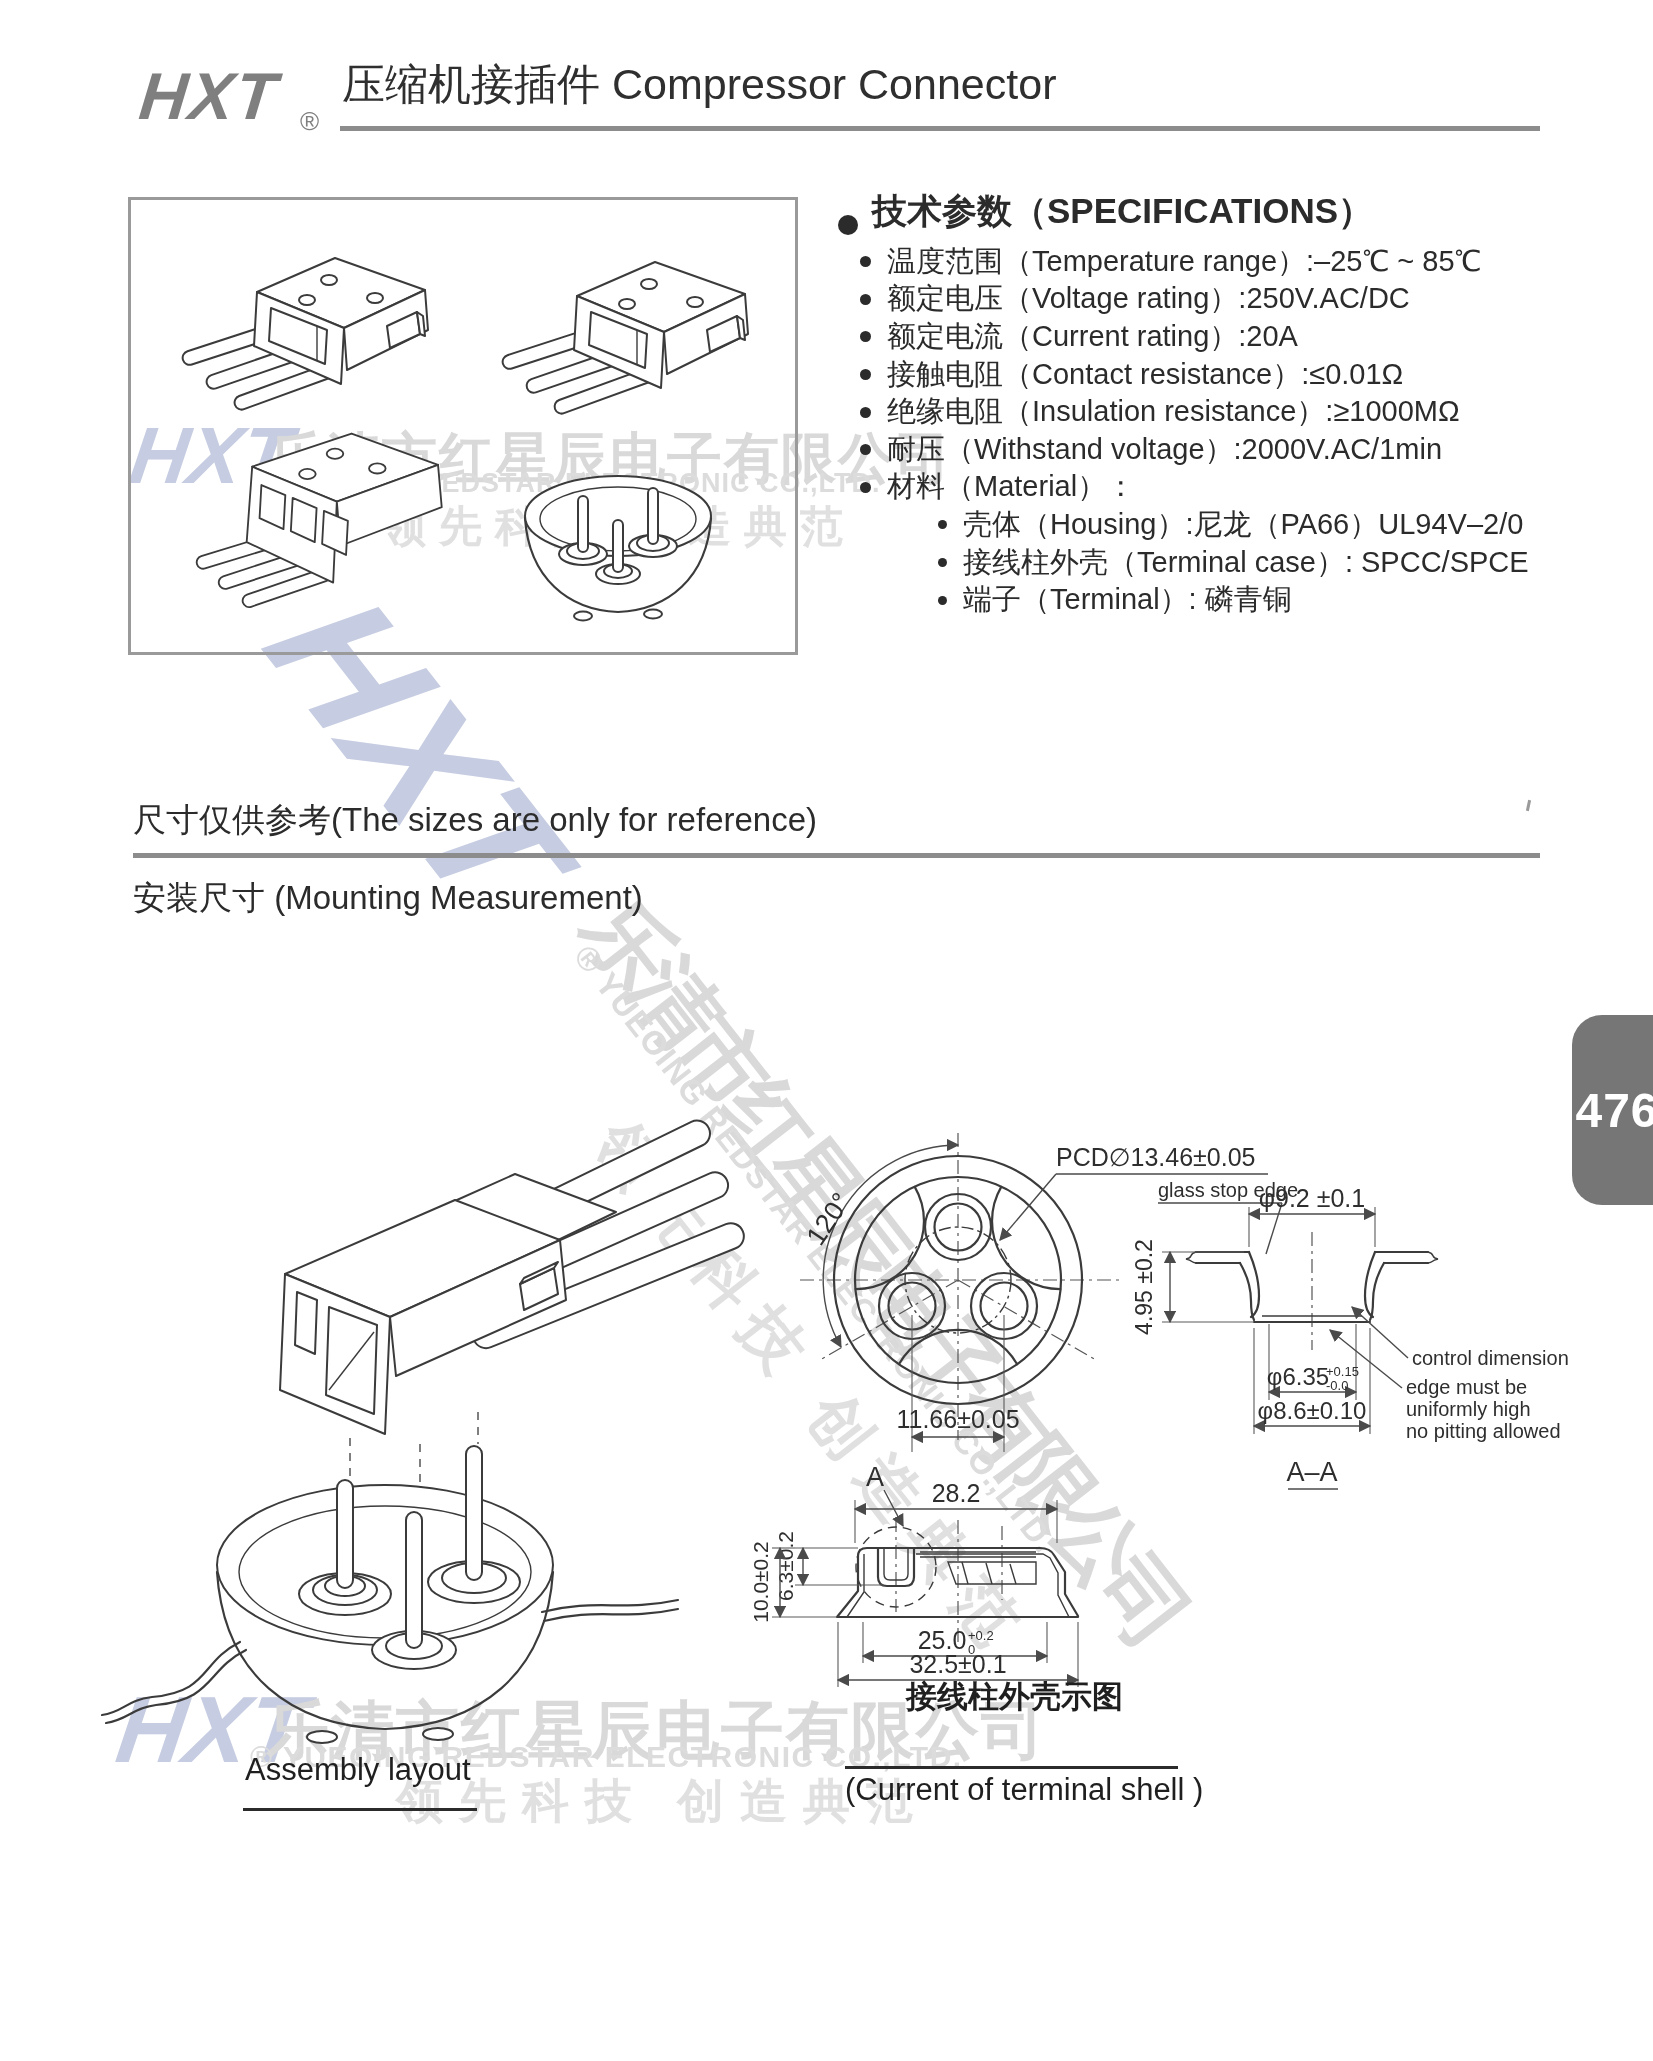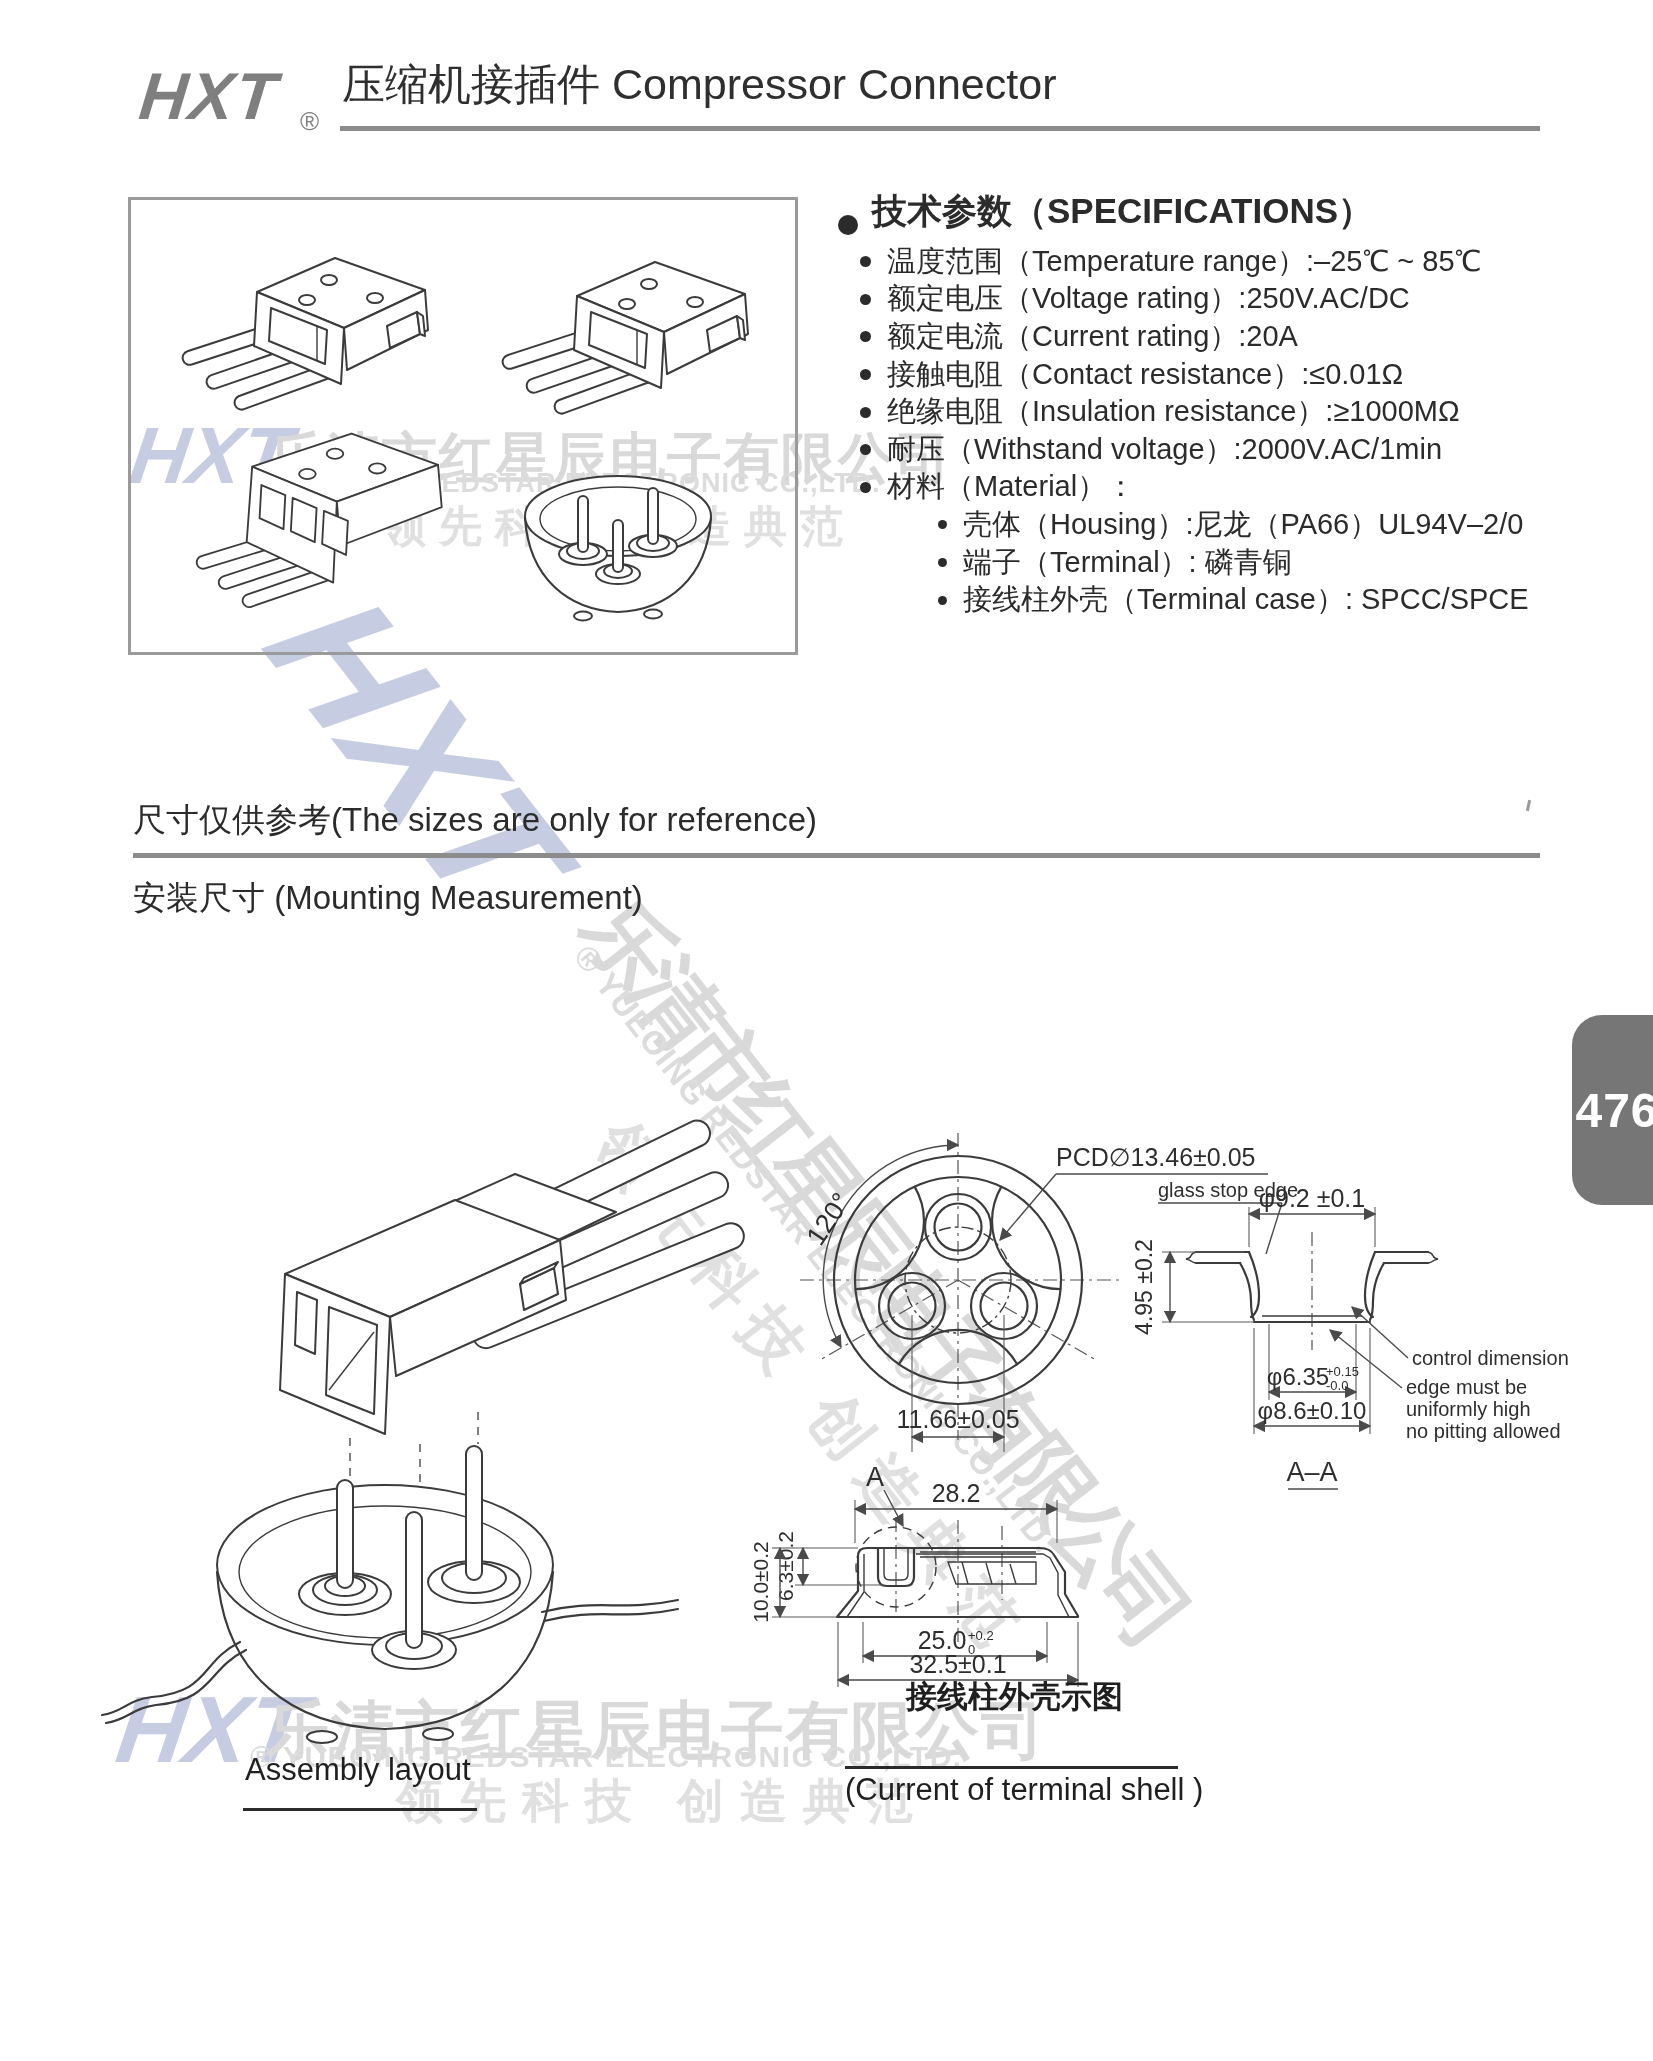--- a/index.html
+++ b/index.html
@@ -185,25 +185,25 @@
     <div class="spec-item">
         <span class="dot"></span>
         <span class="txt">材料（Material）：</span>
       </div>
     <div class="spec-item sub">
         <span class="dot"></span>
         <span class="txt">壳体（Housing）:尼龙（PA66）UL94V–2/0</span>
       </div>
     <div class="spec-item sub">
         <span class="dot"></span>
+        <span class="txt">接线柱外壳（Terminal case）: SPCC/SPCE</span>
+      </div>
+    <div class="spec-item sub">
+        <span class="dot"></span>
         <span class="txt">端子（Terminal）: 磷青铜</span>
-      </div>
-    <div class="spec-item sub">
-        <span class="dot"></span>
-        <span class="txt">接线柱外壳（Terminal case）: SPCC/SPCE</span>
       </div>
   </div>
 
   <div class="abs ref-note">尺寸仅供参考(The sizes are only for reference)</div>
   <div class="abs mid-rule"></div>
   <div class="abs mount-note">安装尺寸  (Mounting Measurement)</div>
   <div class="abs stray-mark"></div>
 
   <div class="abs page-tab">
     <span>476</span>

